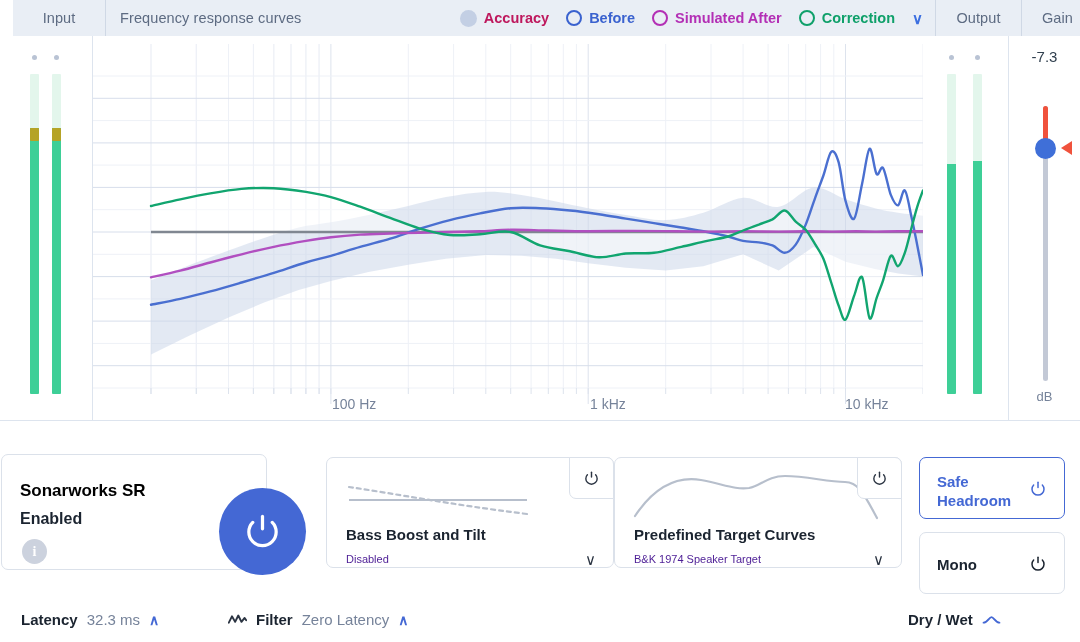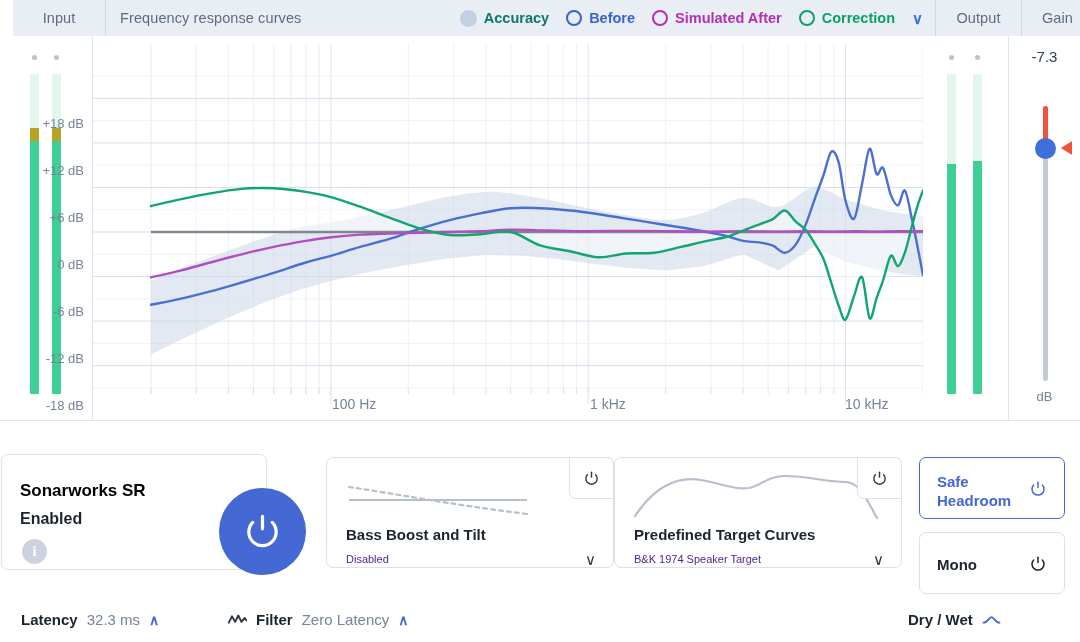--- a/index.html
+++ b/index.html
@@ -128,21 +128,21 @@
 <body>
 
 <div id="app">
 
   <div class="header">
     <div class="hdr-cell hdr-input">Input</div>
     <div class="hdr-sep"></div>
     <div class="hdr-cell hdr-title">Frequency response curves</div>
     <div class="hdr-legend">
 
-      <div class="legend-item" style="color:#0f766e">
+      <div class="legend-item" style="color:#be185d">
         <span class="lg-dot" style="background:#c3cfe4"></span>
         <span>Accuracy</span>
       </div>
 
       <div class="legend-item" style="color:#3a62cf">
         <span class="lg-ring"></span>
         <span>Before</span>
       </div>
 
       <div class="legend-item" style="color:#b32fb5">
@@ -178,29 +178,20 @@
       <div class="mtr mtr-peak" style="left:30px;top:92px;height:13px"></div>
 
       <div class="mtr mtr-track" style="left:52px"></div>
       <div class="mtr mtr-fill" style="left:52px;top:92px;height:266px"></div>
       <div class="mtr mtr-peak" style="left:52px;top:92px;height:13px"></div>
 
       <div class="chanbadge" style="left:24px;background:#2b4590">L</div>
       <div class="chanbadge" style="left:47px;background:#4f7de0">R</div>
     </div>
 
-    <div class="ylabwrap">
-      <div class="ylab2" style="top:87px">+18 dB</div>
-      <div class="ylab2" style="top:134px">+12 dB</div>
-      <div class="ylab2" style="top:181px">+6 dB</div>
-      <div class="ylab2" style="top:228px">0 dB</div>
-      <div class="ylab2" style="top:275px">-6 dB</div>
-      <div class="ylab2" style="top:322px">-12 dB</div>
-      <div class="ylab2" style="top:369px">-18 dB</div>
-    </div>
 
     <div class="plot">
       <svg id="plotsvg" width="830" height="384" viewBox="0 0 830 384">
           <rect x="0" y="0" width="830" height="384" fill="#ffffff"></rect>
           <line x1="58.0" y1="8" x2="58.0" y2="352" stroke="#eef1f7" stroke-width="1"></line>
           <line x1="103.3" y1="8" x2="103.3" y2="352" stroke="#eef1f7" stroke-width="1"></line>
           <line x1="135.5" y1="8" x2="135.5" y2="352" stroke="#eef1f7" stroke-width="1"></line>
           <line x1="160.4" y1="8" x2="160.4" y2="352" stroke="#eef1f7" stroke-width="1"></line>
           <line x1="180.8" y1="8" x2="180.8" y2="352" stroke="#eef1f7" stroke-width="1"></line>
           <line x1="198.0" y1="8" x2="198.0" y2="352" stroke="#eef1f7" stroke-width="1"></line>

